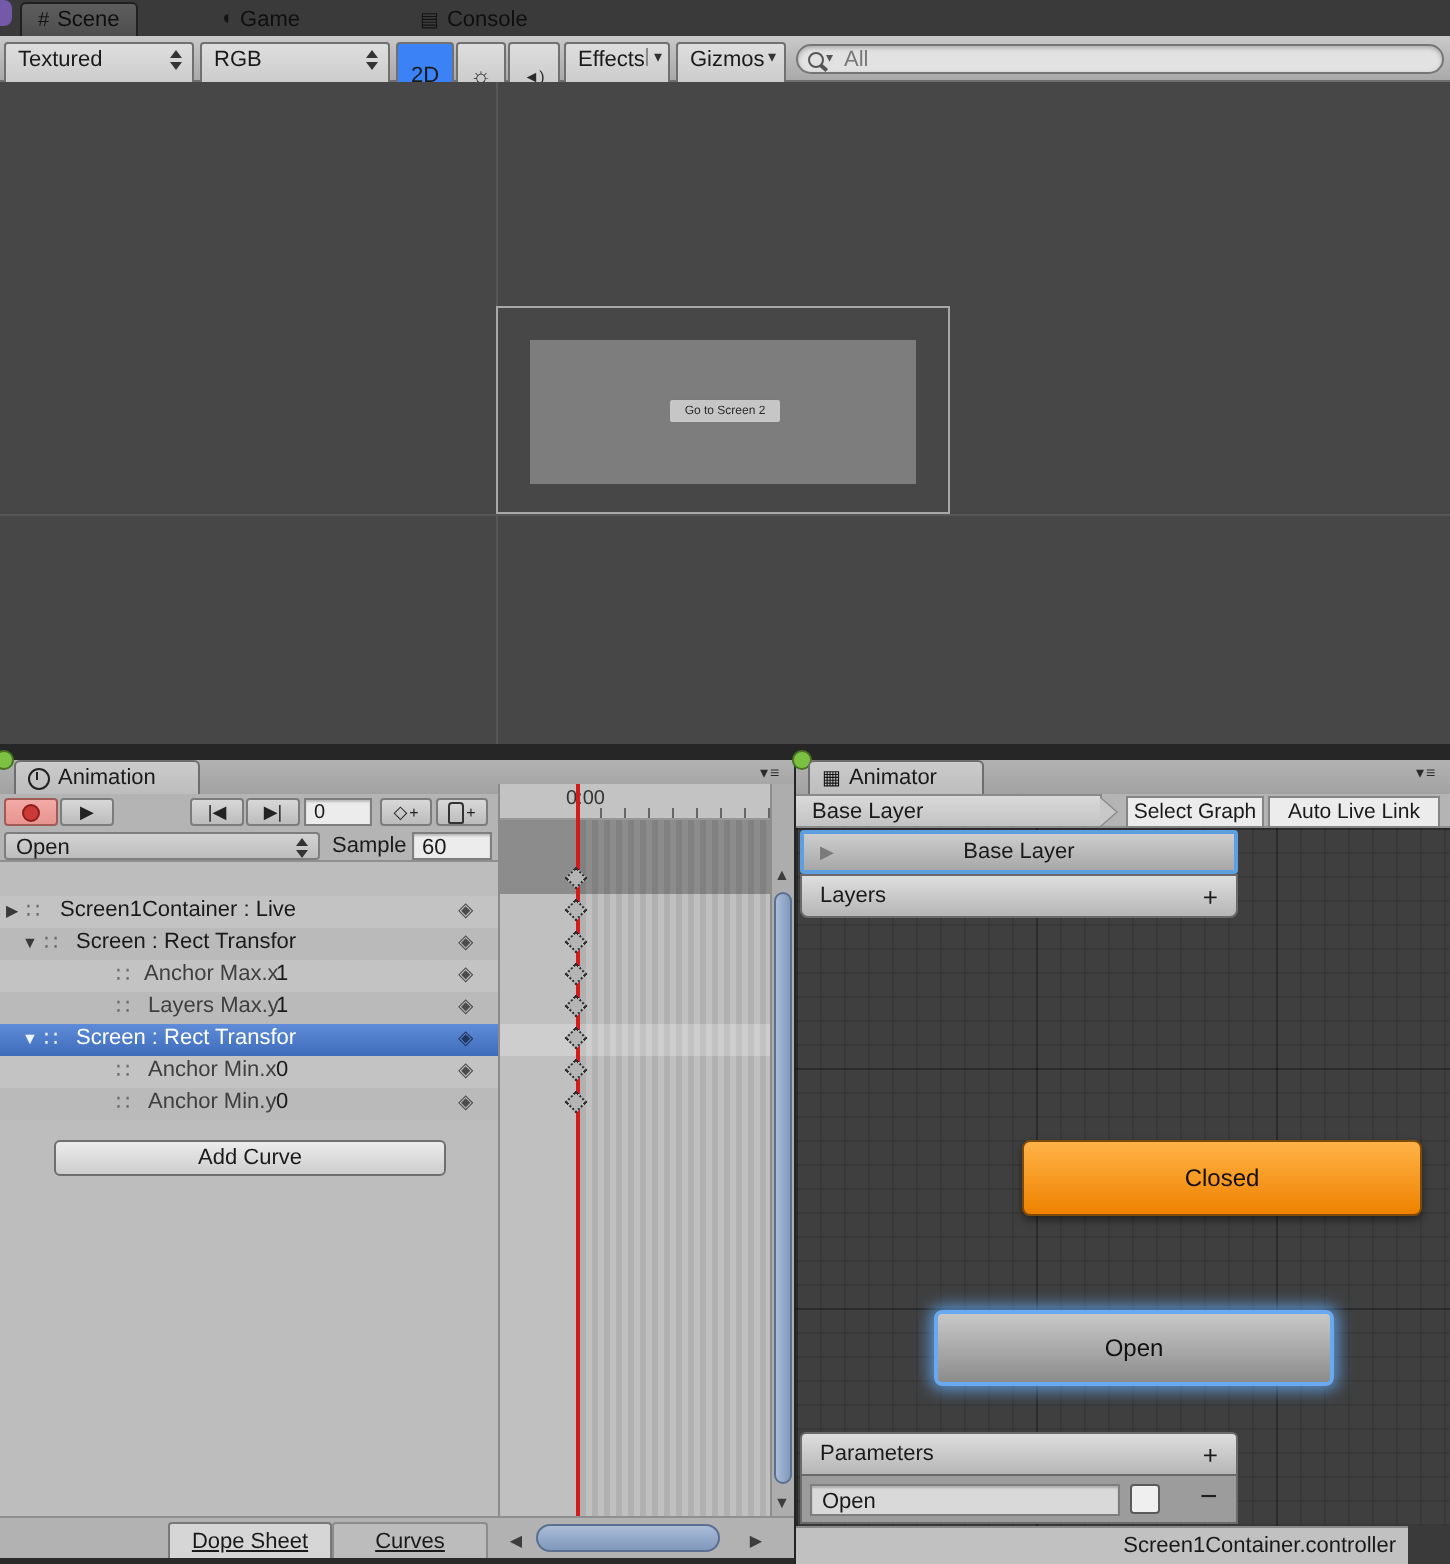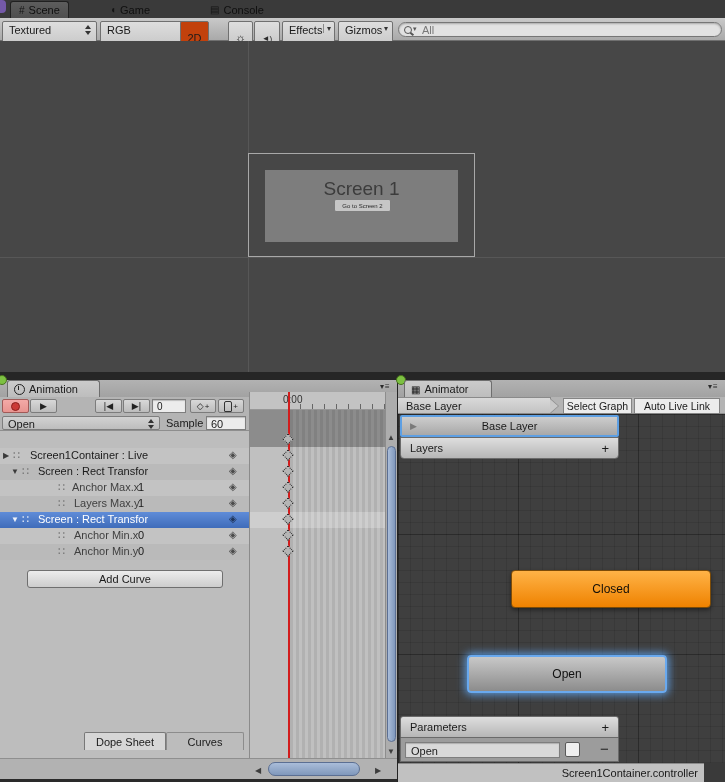--- a/index.html
+++ b/index.html
@@ -88,21 +88,21 @@
   .kf{width:8px;height:8px;background:#b5b5b5;border:1px dotted #2f2f2f;transform:rotate(45deg);}
 
   
   .sb-track{background:#adadad;}
   .sb-thumb{background:linear-gradient(90deg,#aabdd9,#8098bc);border:1px solid #5b6f93;border-radius:5px;}
   .sb-thumb-h{background:linear-gradient(#aabdd9,#8098bc);border:1px solid #5b6f93;border-radius:7px;}
   .sb-arrow{font-size:8px;color:#3d3d3d;}
 
   
   .afooter{background:#b2b2b2;border-top:1px solid #8f8f8f;}
-  .ftab{height:18px;top:732px;border:1px solid #8c8c8c;border-bottom:none;border-radius:2px 2px 0 0;background:#bcbcbc;}
+  .ftab{height:18px;top:761px;border:1px solid #8c8c8c;border-bottom:none;border-radius:2px 2px 0 0;background:#bcbcbc;text-decoration:underline;}
   .ftab-active{background:#d6d6d6;border-color:#787878;}
 
   
   .graph{background-color:#3f3f3f;
     background-image:
       linear-gradient(rgba(0,0,0,.25) 1px,transparent 1px),
       linear-gradient(90deg,rgba(0,0,0,.25) 1px,transparent 1px),
       linear-gradient(rgba(0,0,0,.10) 1px,transparent 1px),
       linear-gradient(90deg,rgba(0,0,0,.10) 1px,transparent 1px);
     background-size:120px 120px,120px 120px,12px 12px,12px 12px;}
@@ -140,21 +140,21 @@
 
   <div class="abs toolbar"></div>
   <div class="abs tb-btn" style="left:2px;width:95px;">
     <span class="tb-lbl">Textured</span>
     <span class="ud"></span>
   </div>
   <div class="abs tb-btn" style="left:100px;width:95px;">
     <span class="tb-lbl">RGB</span>
     <span class="ud"></span>
   </div>
-  <div class="abs tb-btn ctr" style="left:180px;width:29px;background:#c2410c;">
+  <div class="abs tb-btn ctr" style="left:198px;width:29px;background:#3b82f6;">
     <span>2D</span>
   </div>
   <div class="abs tb-btn ctr" style="left:228px;width:25px;">
     <span style="font-size:12px;color:#2a2a2a;">☼</span>
   </div>
   <div class="abs tb-btn ctr" style="left:254px;width:26px;">
     <span style="font-size:8px;color:#2a2a2a;">◄)</span>
   </div>
   <div class="abs tb-btn" style="left:282px;width:53px;">
     <span class="tb-lbl">Effects</span>
@@ -168,21 +168,20 @@
     <span class="mag"></span>
     <span class="search-caret">▾</span>
     <span class="search-text">All</span>
   </div>
 
   <div class="abs scene"></div>
   <div class="abs gridline" style="left:248px;top:41px;width:1px;height:331px;"></div>
   <div class="abs gridline" style="left:0;top:257px;width:725px;height:1px;"></div>
   <div class="abs canvas-outline" style="left:248px;top:153px;width:227px;height:104px;"></div>
   <div class="abs screen-panel" style="left:265px;top:170px;width:193px;height:72px;">
-    <div class="abs screen-title" style="top:8px;">Screen 1</div>
     <div class="abs screen-btn ctr" style="left:69px;top:29px;width:57px;height:13px;">
       <span>Go to Screen 2</span>
     </div>
   </div>
   <div class="abs dark-strip" style="left:0;top:372px;width:725px;height:8px;"></div>
 
   <div class="abs ptabbar" style="left:0;top:380px;width:397px;"></div>
   <div class="abs green-dot" style="left:-3px;top:375px;"></div>
   <div class="abs ptab flexc" style="left:7px;width:93px;">
     <span class="clock-icon"></span>

